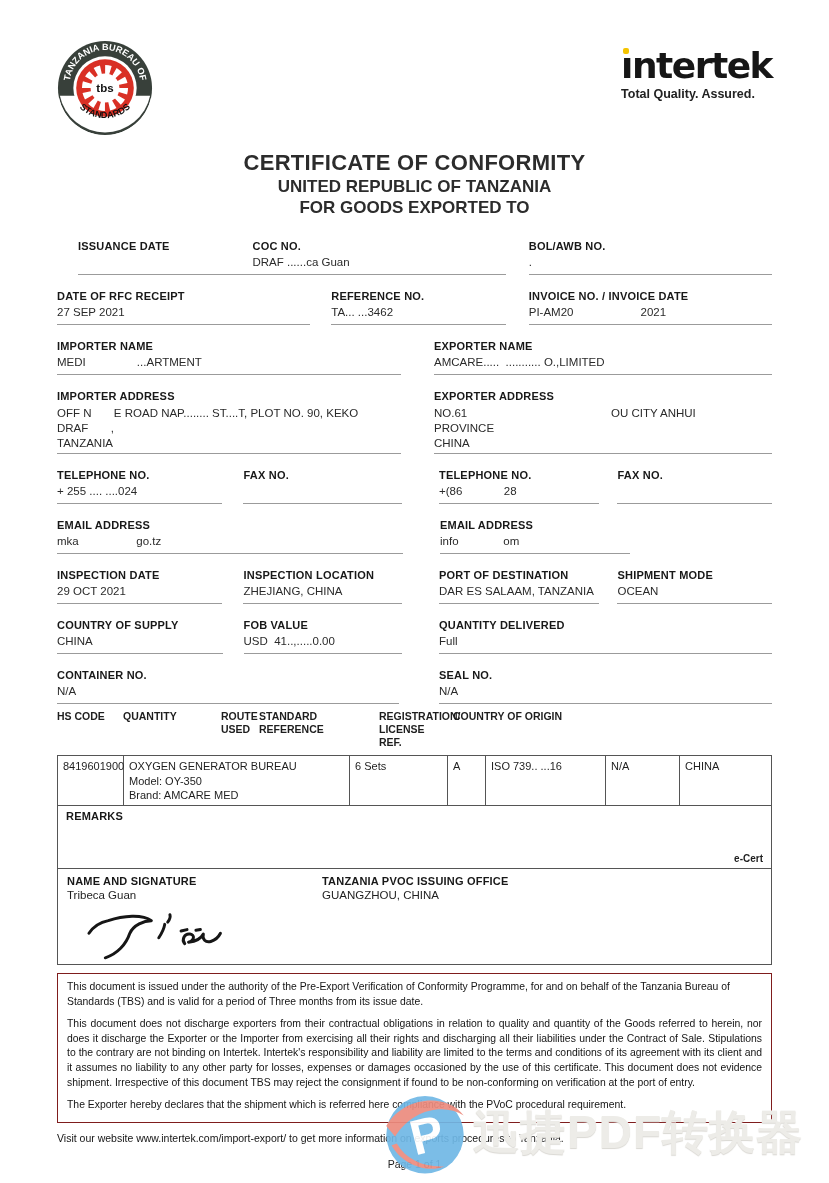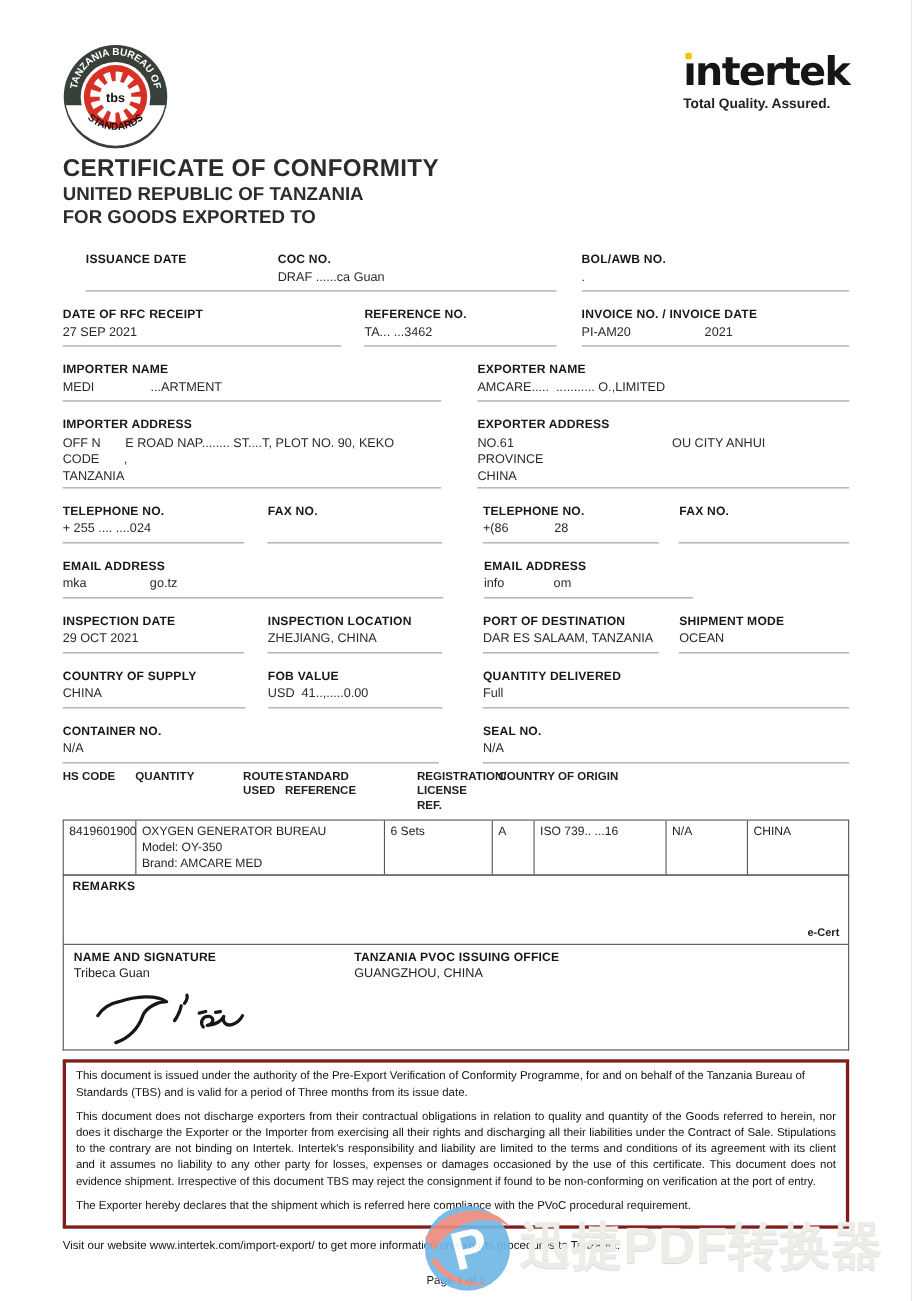--- a/index.html
+++ b/index.html
@@ -7,21 +7,21 @@
         padding:40px 57px 0;box-sizing:border-box;overflow:hidden;
         font-family:"Liberation Sans",sans-serif;color:#1e1e1e;}
   
   .hdr{display:flex;justify-content:space-between;align-items:flex-start;height:98px;}
   .itk{padding-top:8px;text-align:left;}
   .itk-word{font-family:"DejaVu Sans",sans-serif;font-size:36px;font-weight:bold;
             letter-spacing:-1.5px;line-height:1;position:relative;color:#161616;display:inline-block;}
   .itk-dot{position:absolute;left:2px;top:0px;width:6px;height:6px;border-radius:2px;background:#f5c400;}
   .itk-tag{font-size:12.5px;font-weight:bold;margin-top:3px;color:#222;}
   
-  .title{margin-top:2px;line-height:1.22;color:#2c2c2c;}
+  .title{text-align:center;margin-top:12px;line-height:1.22;color:#2c2c2c;}
   .t1{font-size:22px;font-weight:bold;letter-spacing:.3px;}
   .t2{font-size:17px;font-weight:bold;}
   
   .fields{margin-top:22px;}
   .frow{display:flex;margin-bottom:15px;}
   .lab{font-size:11px;font-weight:bold;letter-spacing:.2px;color:#181818;}
   .val{font-size:11.5px;margin-top:4px;min-height:17px;border-bottom:1.5px solid #9b9b9b;
        padding-bottom:1px;white-space:pre-wrap;color:#2a2a2a;}
   .ml .vline{font-size:11.5px;line-height:1.3;white-space:pre-wrap;color:#2a2a2a;}
   .ml .vwrap{margin-top:4px;border-bottom:1.5px solid #9b9b9b;padding-bottom:2px;min-height:44px;}
@@ -41,21 +41,21 @@
   .h1{width:66px}.h2{width:226px}.h3{width:98px}.h4{width:38px}.h5{width:120px}.h6{width:74px}.h7{flex:1}
   
   .rbox{border:1px solid #555;margin-top:-1px;height:64px;position:relative;padding:4px 8px;box-sizing:border-box;}
   .ecert{position:absolute;right:8px;bottom:4px;font-size:10px;font-weight:bold;}
   .sigbox{border:1px solid #555;border-top:none;height:96px;position:relative;padding:6px 9px;box-sizing:border-box;display:flex;}
   .sig-left{width:255px;}
   .sig-name{font-size:11.5px;margin-top:2px;}
   .sig-svg{position:absolute;left:12px;top:42px;}
   .office-val{font-size:11.5px;margin-top:2px;}
   
-  .legalbox{border:3px solid #7f1d1d;margin-top:8px;padding:6px 9px 2px;font-size:10.4px;line-height:1.42;color:#141414;}
+  .legalbox{border:1px solid #7f1d1d;margin-top:8px;padding:6px 9px 2px;font-size:10.4px;line-height:1.42;color:#141414;}
   .legalbox p{margin:0 0 7px;}
   .just{text-align:justify;}
   .website{margin-top:9px;font-size:10.5px;color:#141414;}
   
   .pagefoot{position:absolute;left:0;right:0;bottom:13px;text-align:center;font-size:10.5px;color:#222;}
   .watermark{position:absolute;right:26px;bottom:6px;display:flex;align-items:center;gap:4px;z-index:5;}
   .wm-text{font-size:46px;font-weight:bold;letter-spacing:1px;color:#edece8;
            text-shadow:0 1px 1px #d9d7d2,0 0 1px #ffffff;white-space:nowrap;}
 </style>
 </head>
@@ -137,21 +137,21 @@
         <div class="lab">EXPORTER NAME</div>
         <div class="val">AMCARE.....  ........... O.,LIMITED</div>
       </div>
     </div>
 
     <div class="frow">
       <div class="fld w345 ml">
         <div class="lab">IMPORTER ADDRESS</div>
         <div class="vwrap">
           <div class="vline">OFF N       E ROAD NAP........ ST....T, PLOT NO. 90, KEKO</div>
-          <div class="vline">CODE       ,</div>
+          <div class="vline">DRAF       ,</div>
           <div class="vline">TANZANIA</div>
         </div>
       </div>
       <div class="fld w339 ml">
         <div class="lab">EXPORTER ADDRESS</div>
         <div class="vwrap">
           <div class="vline">NO.61                                             OU CITY ANHUI</div>
           <div class="vline">PROVINCE</div>
           <div class="vline">CHINA</div>
         </div>

